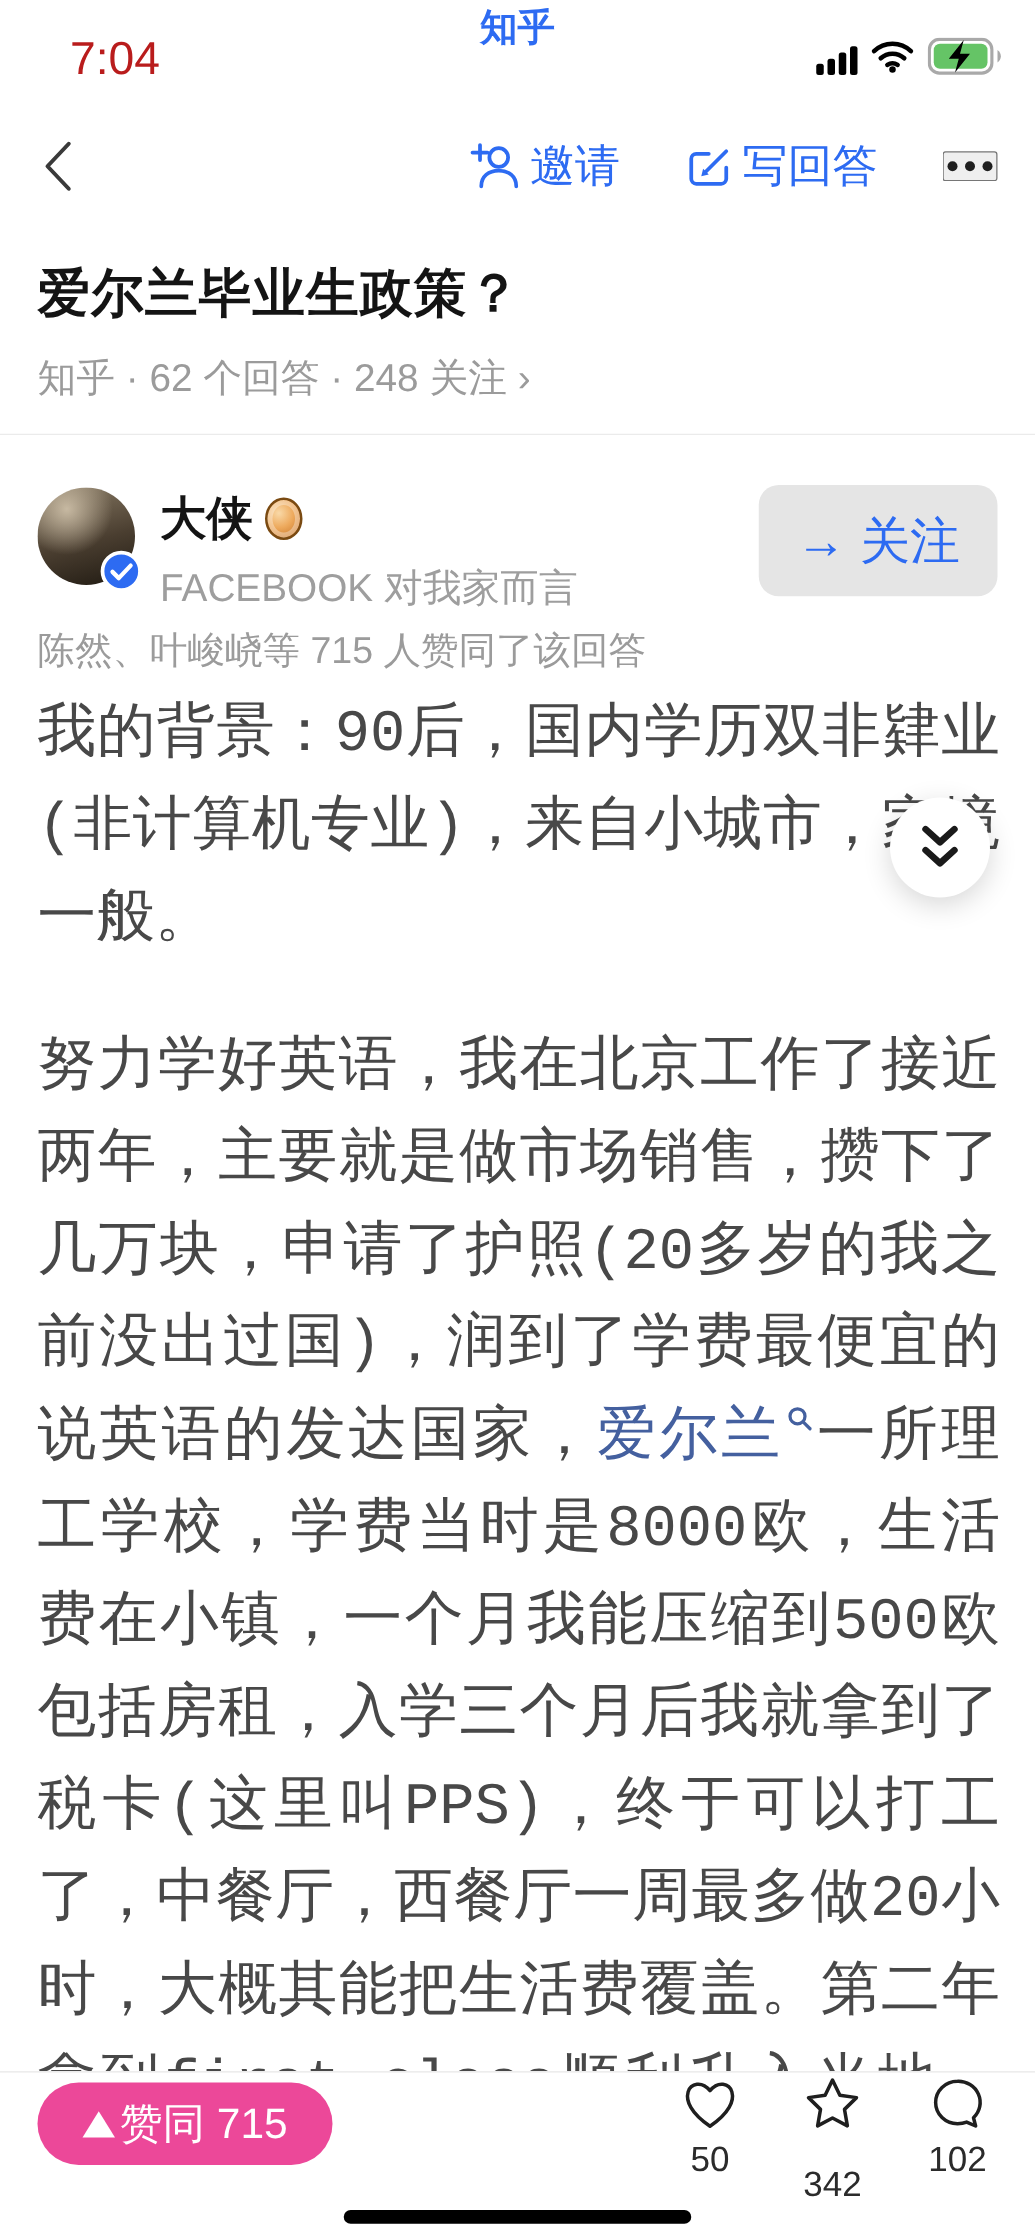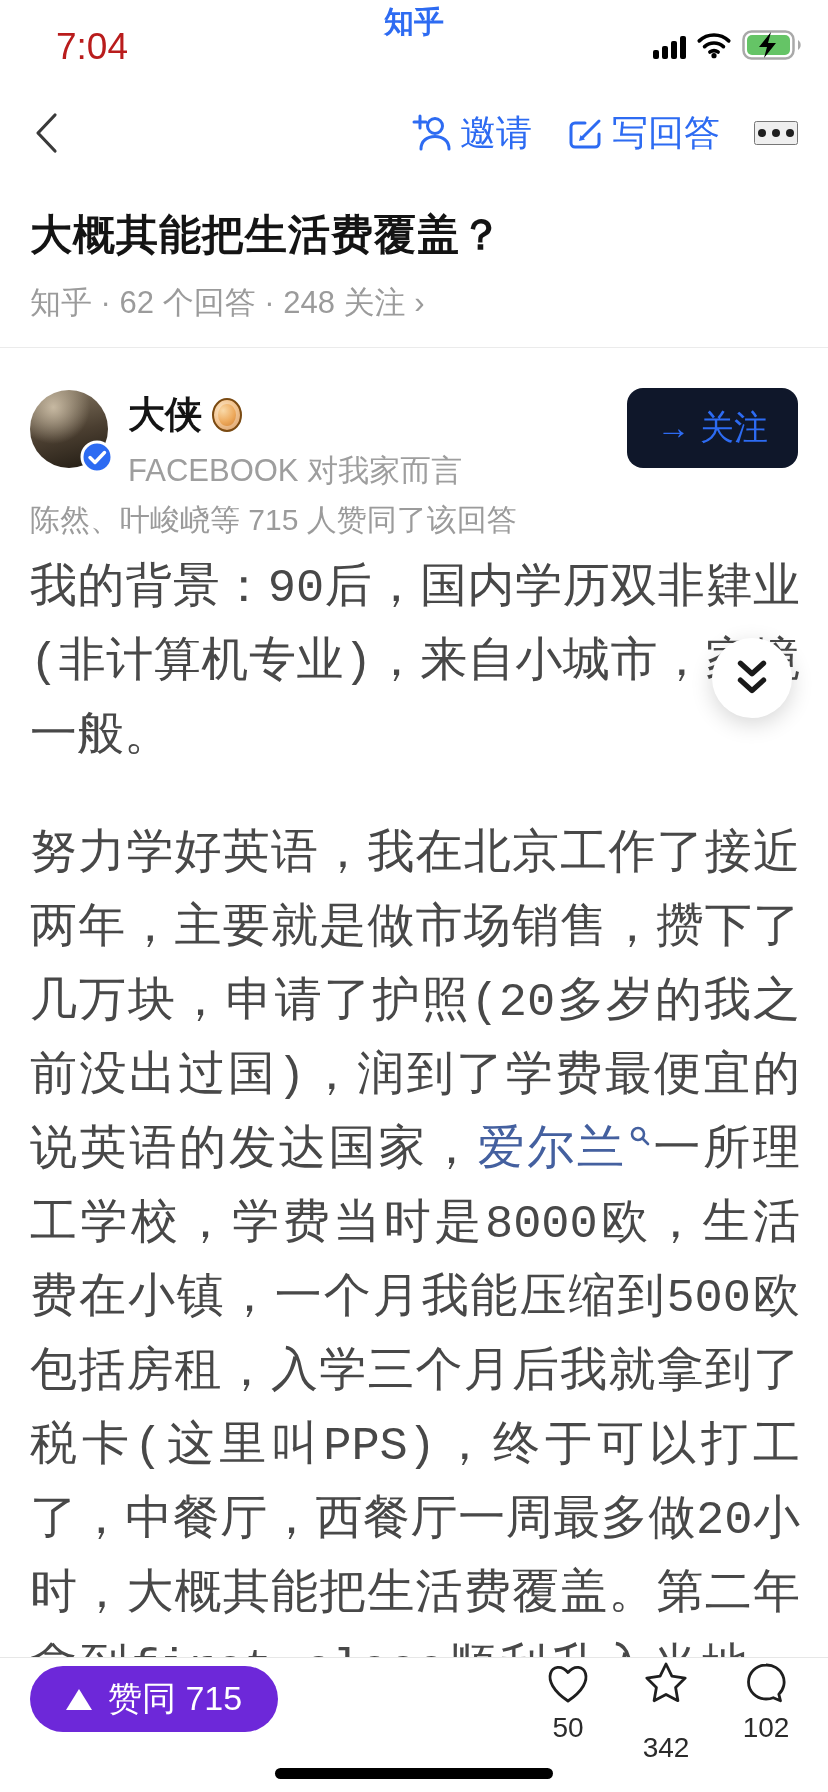--- a/index.html
+++ b/index.html
@@ -11,21 +11,21 @@
   .sb-time{position:absolute;left:56px;top:26px;font-size:37px;font-weight:400;color:#b91c1c;text-align:right;}
   .sb-app{position:absolute;left:0;right:0;top:2px;text-align:center;font-size:30px;font-weight:700;color:#2D6BF2;}
   .sb-icons{position:absolute;right:24px;top:30px;display:flex;align-items:center;gap:10px;}
   .sig{display:flex;align-items:flex-end;gap:3px;height:24px;}
   .sig i{display:block;width:6px;background:#000;border-radius:2px;}
   .sig i:nth-child(1){height:9px}.sig i:nth-child(2){height:13px}
   .sig i:nth-child(3){height:18px}.sig i:nth-child(4){height:23px}
 
   
   .nav{position:absolute;top:92px;left:0;right:0;height:82px;display:flex;align-items:center;padding:0 30px;box-sizing:border-box;}
-  .nav-right{margin-left:auto;display:flex;align-items:center;gap:34px;}
+  .nav-right{margin-left:auto;display:flex;align-items:center;gap:52px;}
   .nav-item{display:flex;align-items:center;gap:8px;color:#2D6BF2;font-size:36px;font-weight:500;}
   .more{display:flex;gap:6px;align-items:center;padding:6px 2px;}
   .more i{width:8px;height:8px;border-radius:50%;background:#1f1f1f;display:block;}
 
   
   .question{position:absolute;top:206px;left:30px;right:30px;}
   .q-title{font-size:42px;font-weight:700;color:#141414;line-height:58px;letter-spacing:1px;}
   .q-meta{margin-top:18px;font-size:31px;color:#9b9b9b;}
   .divider{position:absolute;top:347px;left:0;right:0;height:1px;background:#ebebeb;}
 
@@ -35,43 +35,43 @@
           background:radial-gradient(circle at 30% 22%, #c7b9a2 0%, rgba(199,185,162,0) 45%),
                      linear-gradient(165deg,#8a7c66,#4a3e30 55%,#201a12);}
   .v-badge{position:absolute;right:-6px;bottom:-6px;width:34px;height:34px;}
   .a-info{position:absolute;left:98px;top:0;}
   .a-name-row{display:flex;align-items:center;gap:10px;}
   .a-name{font-size:37px;font-weight:700;color:#141414;}
   .medal{width:30px;height:34px;border-radius:50%;border:2px solid #7a4a12;box-sizing:border-box;
          background:radial-gradient(circle at 35% 35%, #f9d9a8 0%, #eda95c 45%, #c06a1d 100%);
          box-shadow:inset 0 0 0 4px rgba(255,255,255,.35);}
   .a-desc{margin-top:10px;font-size:31px;color:#9e9e9e;}
-  .follow-btn{position:absolute;right:0;top:-2px;background:#0f172a;border-radius:16px;border:none;
-              padding:17px 30px;font-size:34px;font-weight:500;color:#2D6BF2;
+  .follow-btn{position:absolute;right:0;top:-2px;background:#e5e5e5;border-radius:16px;border:none;
+              padding:17px 30px;font-size:40px;font-weight:500;color:#2D6BF2;
               font-family:inherit;}
 
   
   .endorse{position:absolute;top:500px;left:30px;right:30px;font-size:30px;color:#9b9b9b;white-space:nowrap;}
 
   
   .article{position:absolute;top:552px;left:30px;right:28px;bottom:135px;overflow:hidden;
            font-size:47px;line-height:74px;color:#484848;text-align:justify;font-family:Liberation Mono, monospace;}
   .article p{margin:0 0 44px 0;}
   .body-link{color:#44609F;text-decoration:none;}
   .sup-search{position:relative;top:-16px;margin-left:2px;}
 
   
   .scroll-btn{position:absolute;left:712px;top:638px;width:80px;height:80px;border-radius:50%;
               background:#fff;box-shadow:0 6px 22px rgba(0,0,0,.16);border:none;
               display:flex;align-items:center;justify-content:center;}
 
   
   .footer{position:absolute;left:0;right:0;bottom:0;height:134px;background:#fff;border-top:1px solid #e7e7e7;}
-  .vote-pill{position:absolute;left:30px;top:8px;height:66px;border-radius:33px;background:#6d28d9;
-             display:flex;align-items:center;gap:16px;padding:0 36px;border:none;}
+  .vote-pill{position:absolute;left:30px;top:8px;height:66px;border-radius:33px;background:#ec4899;
+             display:flex;align-items:center;gap:4px;padding:0 36px;border:none;}
   .vote-tri{width:0;height:0;border-left:13px solid transparent;border-right:13px solid transparent;
             border-bottom:21px solid #fff;}
   .vote-label{color:#fff;font-size:34px;font-weight:500;font-family:inherit;}
   .action{position:absolute;top:2px;width:88px;display:flex;flex-direction:column;align-items:center;background:none;border:none;padding:0;}
   .action .cnt{margin-top:4px;font-size:28px;color:#2b2b2b;font-family:inherit;}
   .act-heart{left:524px;} .act-star{left:622px;gap:20px;} .act-comment{left:722px;}
   .home-ind{position:absolute;left:50%;transform:translateX(-50%);bottom:13px;width:278px;height:11px;border-radius:6px;background:#000;}
 </style>
 </head>
 <body>
@@ -132,21 +132,21 @@
       </button>
       <button class="more">
         <i></i>
           <i></i>
           <i></i>
       </button>
     </div>
   </div>
 
   <div class="question">
-    <div class="q-title">大概其能把生活费覆盖？</div>
+    <div class="q-title">爱尔兰毕业生政策？</div>
     <div class="q-meta">知乎 · 62 个回答 · 248 关注 ›</div>
   </div>
   <div class="divider"></div>
 
   <div class="ans-head">
     <div class="avatar">
       <span class="v-badge">
         <svg width="34" height="34" viewBox="0 0 34 34">
           <circle cx="17" cy="17" r="15" fill="#2D6BF2" stroke="#fff" stroke-width="3"></circle>
           <path d="M10 17.5 L15 22.5 L24.5 12.5" stroke="#fff" stroke-width="3.4" fill="none" stroke-linecap="round" stroke-linejoin="round"></path>

